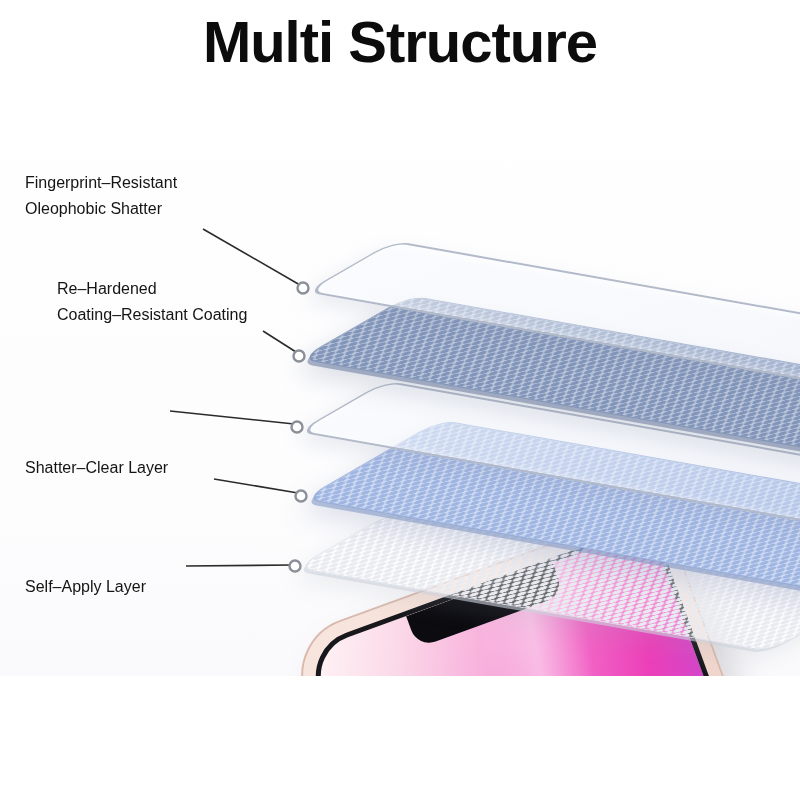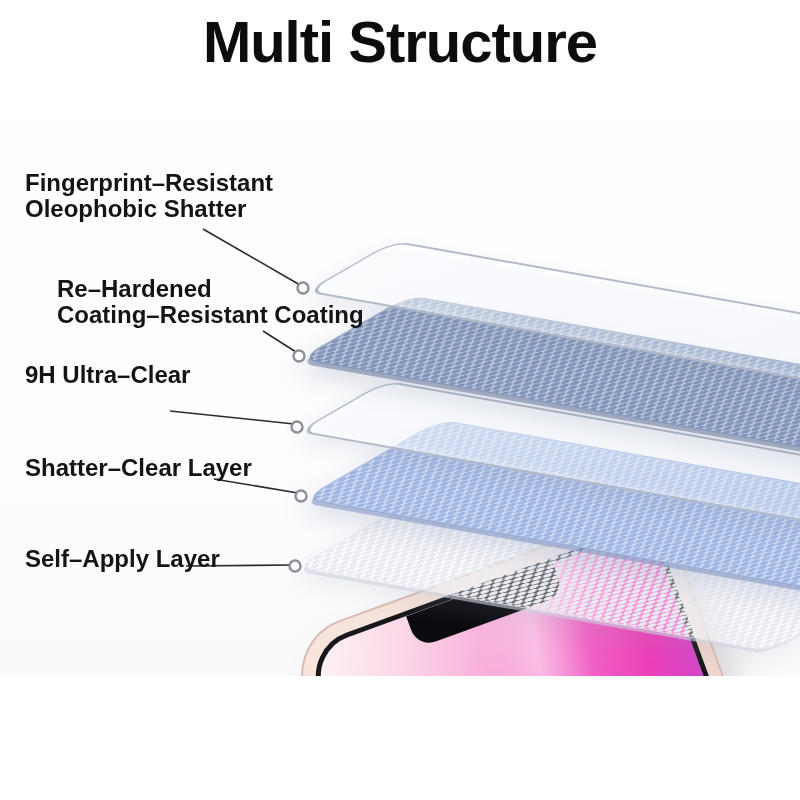--- a/index.html
+++ b/index.html
@@ -32,31 +32,31 @@
     color: #0c0c0c;
     margin: 0;
     z-index: 10;
   }
 
   
   .label {
     position: absolute;
     left: 25px;
     z-index: 10;
-    font-size: 24px;
+    font-size: 16px;
     line-height: 26px;
-    font-weight: 700;
+    font-weight: 400;
     color: #141414;
   }
   .label span { display: block; white-space: nowrap; }
   .lbl-1 { top: 170px; }
   .lbl-2 { top: 276px; margin-left: 32px; }
   .lbl-3 { top: 362px; }
   .lbl-4 { top: 455px; }
-  .lbl-5 { top: 546px; }
+  .lbl-5 { top: 574px; }
 
   
   .sheet {
     position: absolute;
     transform-origin: 0 100%;
     transform: rotate(10deg) skewX(-50deg);
   }
   .sheet.clear {
     background: linear-gradient(to right, rgba(246,249,253,0.60), rgba(226,233,246,0.30));
     border: 2px solid #b2bac9;
@@ -183,21 +183,20 @@
 
   <div class="label lbl-1">
     <span>Fingerprint–Resistant</span>
     <span>Oleophobic Shatter</span>
   </div>
   <div class="label lbl-2">
     <span>Re–Hardened</span>
     <span>Coating–Resistant Coating</span>
   </div>
   <div class="label lbl-3">
-    <span>9H Ultra–Clear</span>
   </div>
   <div class="label lbl-4">
     <span>Shatter–Clear Layer</span>
   </div>
   <div class="label lbl-5">
     <span>Self–Apply Layer</span>
   </div>
 
   <div class="phone">
     <div class="phone-frame">

